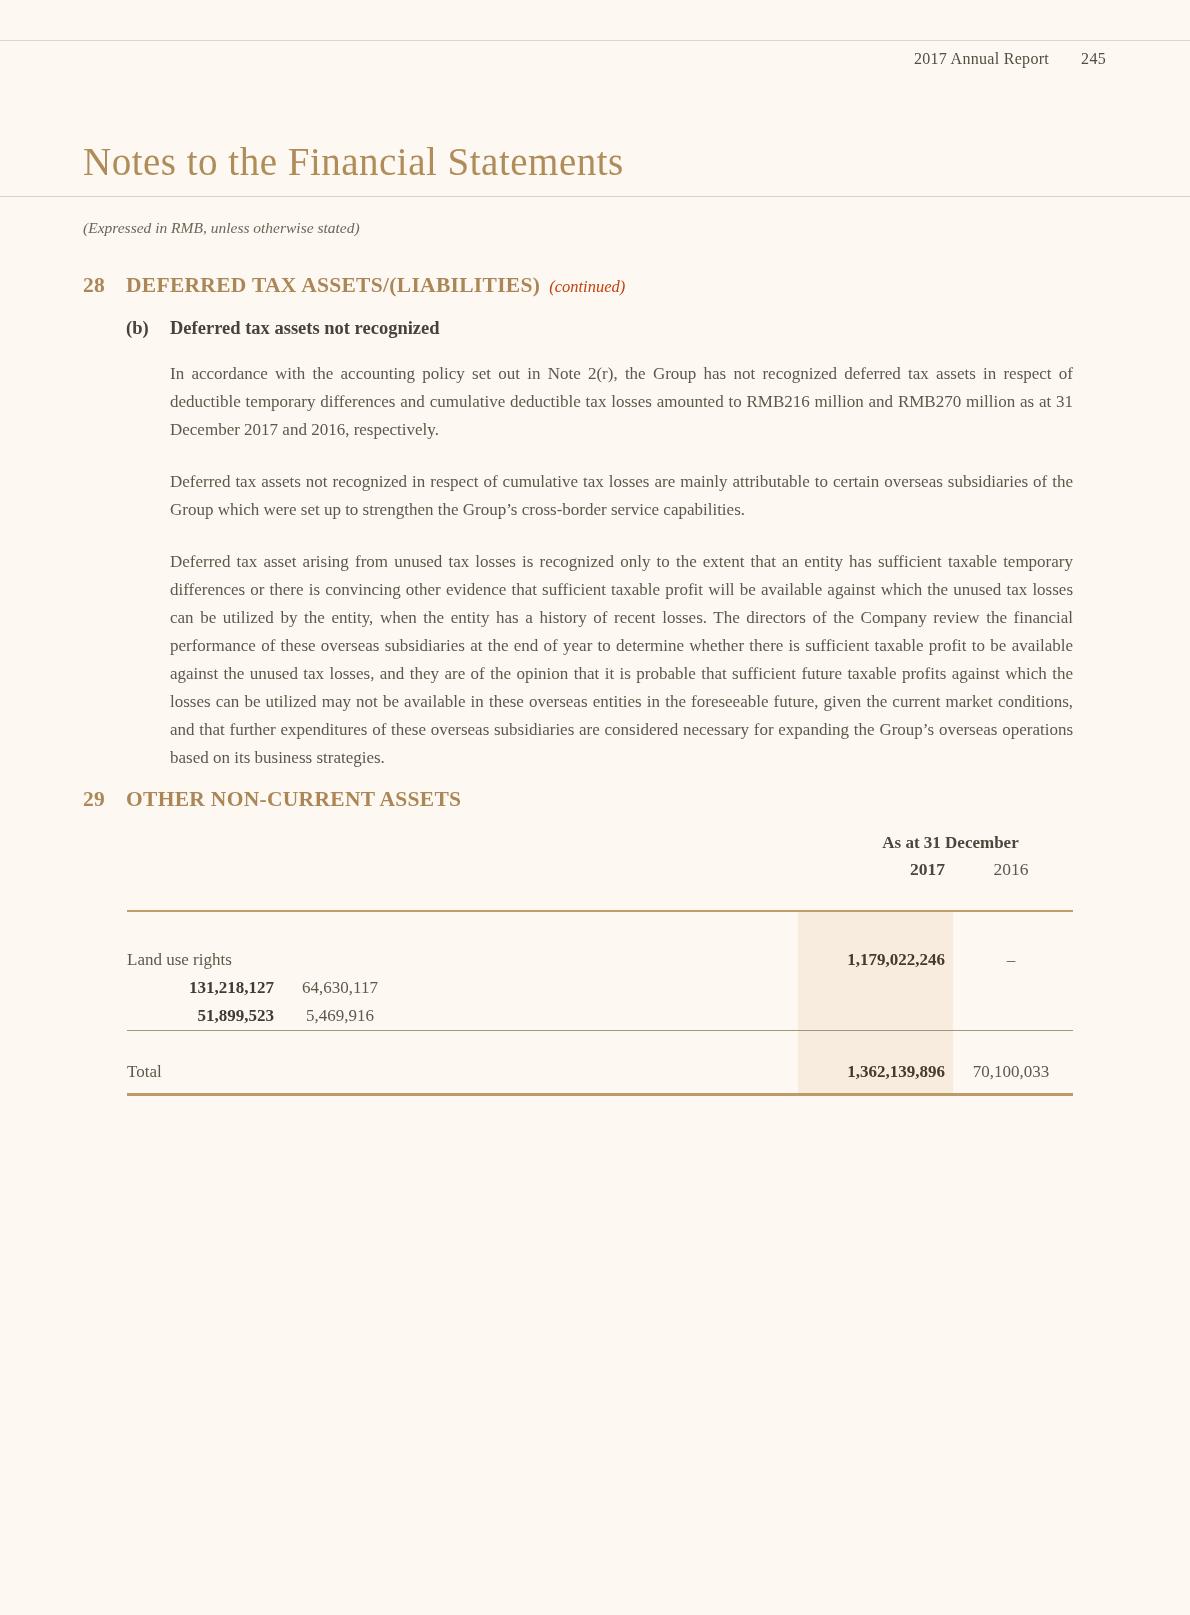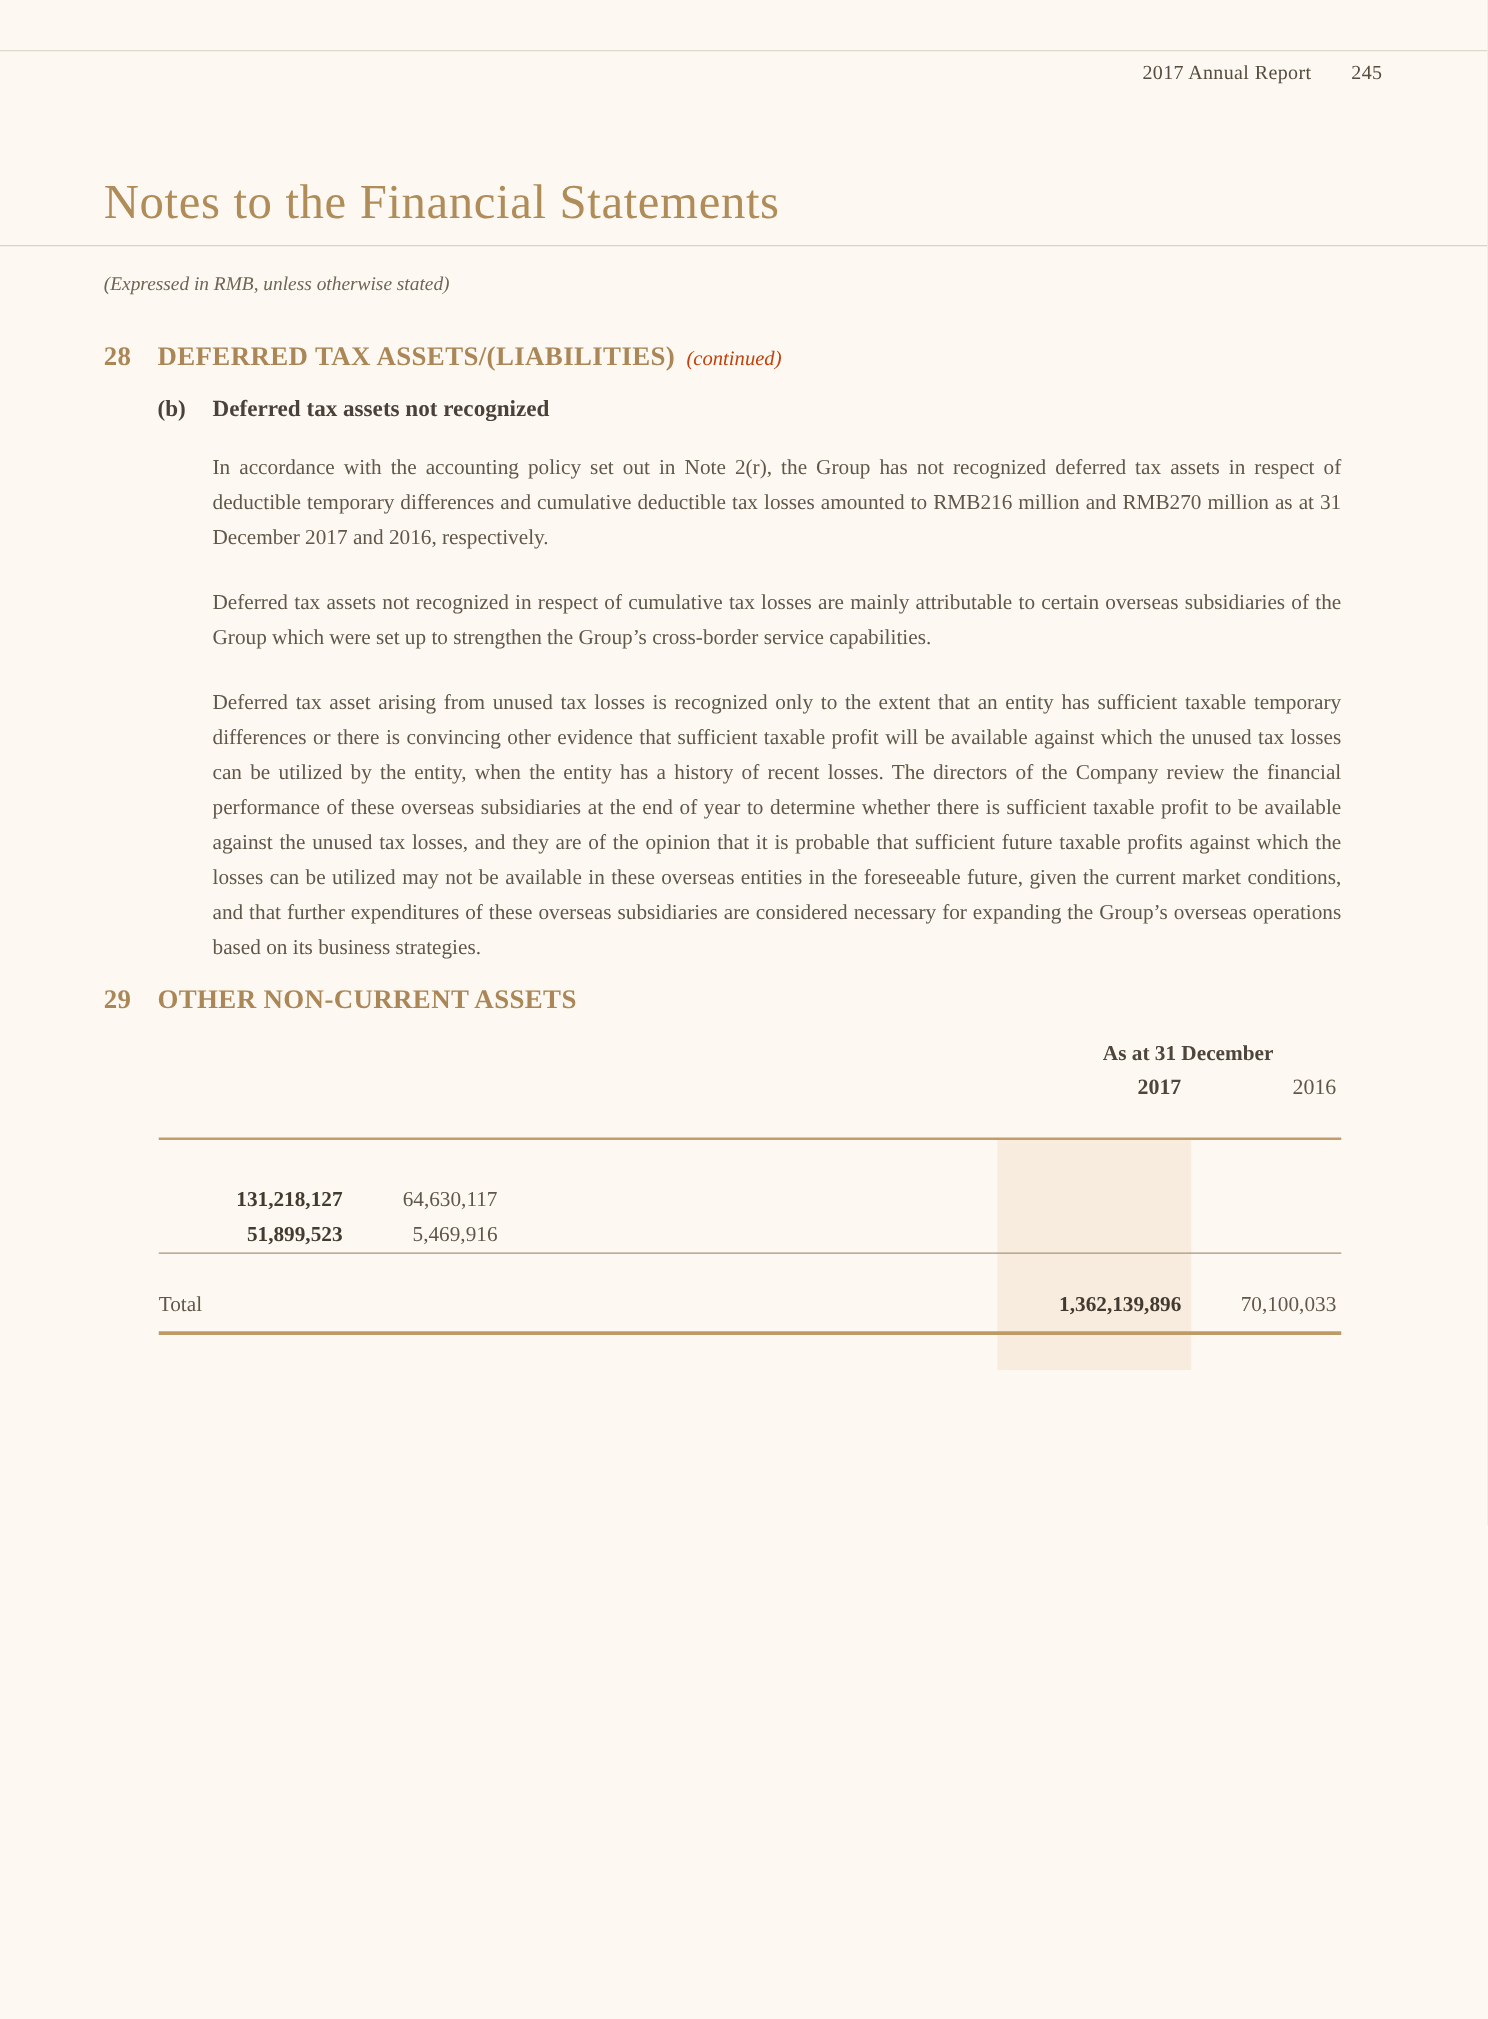--- a/index.html
+++ b/index.html
@@ -48,21 +48,21 @@
   
   .fin-table { position:relative; margin:18px 0 0 44px; width:946px; font-size:17px; }
   .t-group-head {
     width:273px; margin-left:673px; transform:translateX(14px);
     height:26px; line-height:26px; text-align:center;
     font-weight:700; color:#4e463c; font-size:17px;
   }
   .t-years { display:flex; height:26px; line-height:26px; font-size:17.5px; }
   .t-fill { flex:1; }
   .c2017 { width:155px; flex:none; text-align:right; padding-right:8px; box-sizing:border-box; }
-  .c2016 { width:120px; flex:none; text-align:right; padding-right:4px; box-sizing:border-box; }
+  .c2016 { width:120px; flex:none; text-align:center; padding-right:4px; box-sizing:border-box; }
   .t-years .c2017 { font-weight:700; color:#4e463c; }
   .t-years .c2016 { color:#60574b; }
 
   .rule-gold-top { border-top:2px solid #c09d69; margin-top:28px; position:relative; z-index:1; }
   .t-rows { padding-top:34px; position:relative; z-index:1; }
   .t-row { display:flex; height:28px; line-height:28px; }
   .t-label { flex:1; color:#60574b; }
   .t-row .c2017, .t-total .c2017 { font-weight:700; color:#433b30; }
   .t-row .c2016, .t-total .c2016 { color:#60574b; }
   .rule-thin { border-top:1px solid #a6957e; position:relative; z-index:1; }
@@ -117,20 +117,25 @@
       <div class="t-years">
         <span class="t-fill"></span>
         <span class="c2017">2017</span>
         <span class="c2016">2016</span>
       </div>
 
       <div class="rule-gold-top"></div>
 
       <div class="t-rows">
         <div class="t-row">
+          <span class="t-label">Land use rights</span>
+          <span class="c2017">1,179,022,246</span>
+          <span class="c2016">–</span>
+        </div>
+        <div class="t-row">
           <span class="c2017">131,218,127</span>
           <span class="c2016">64,630,117</span>
         </div>
         <div class="t-row">
           <span class="c2017">51,899,523</span>
           <span class="c2016">5,469,916</span>
         </div>
       </div>
 
       <div class="rule-thin"></div>

